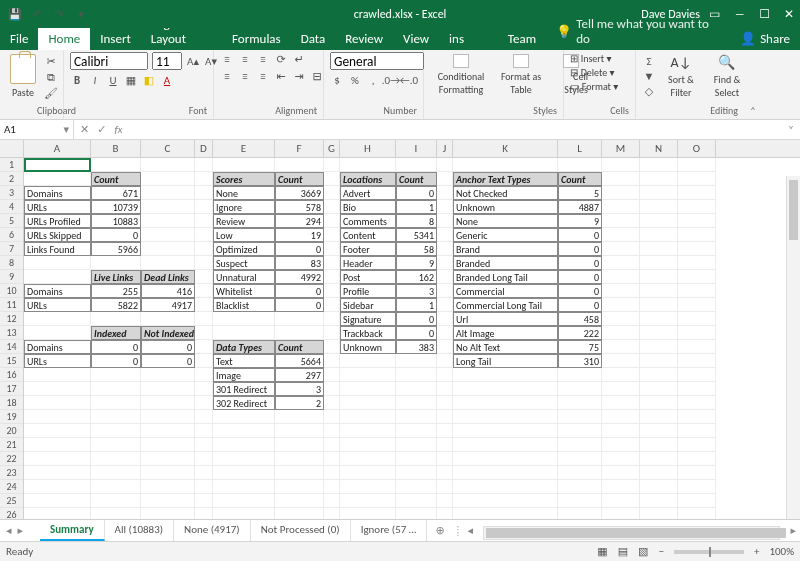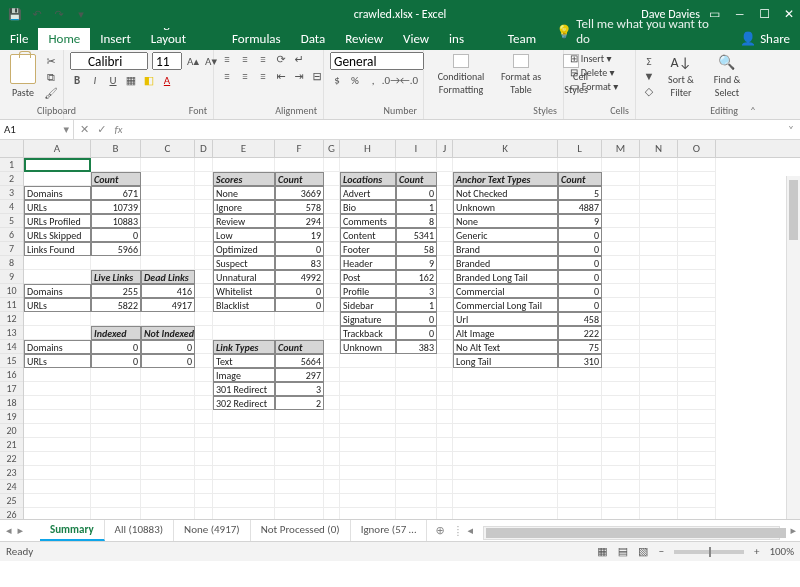--- a/index.html
+++ b/index.html
@@ -17,21 +17,21 @@
 .tabs .share { margin-left:auto; padding:3px 10px 4px; display:flex; align-items:center; gap:4px;}
 .ribbon { height:70px; background:#f3f3f3; border-bottom:1px solid #d4d4d4; display:flex; font-size:11px; color:#444;}
 .rg { border-right:1px solid #e1e1e1; padding:2px 6px 0; display:flex; flex-direction:column; justify-content:space-between;}
 .rg .body { display:flex; gap:4px; align-items:flex-start; flex:1;}
 .rg .label { text-align:right; font-size:10px; color:#666; padding-bottom:2px;margin-left:31px;}
 .bigbtn { display:flex; flex-direction:column; align-items:center; gap:2px; padding:2px 4px; font-size:10px; color:#444;}
 .clip-icon { width:26px; height:30px; border:1px solid #c9ae6d; border-radius:2px; background:linear-gradient(#fff,#fff); position:relative;}
 .clip-icon::before{content:"";position:absolute;top:-4px;left:8px;width:10px;height:6px;border:1px solid #c9ae6d;border-bottom:none;border-radius:3px 3px 0 0;}
 .mini { width:16px; height:14px; background:#fff; border:1px solid #bbb; display:inline-block;}
 select, input[type=text] { border:1px solid #c8c8c8; font-size:11px; background:#fff; }
-.fontfam { width:78px; height:18px; padding:0 16px;}
+.fontfam { width:78px; height:18px; padding:0 2px;}
 .fontsize { width:30px; height:18px; padding:0 2px; text-align:left;}
 .fmtrow { display:flex; gap:4px; align-items:center; }
 .icon { width:14px; height:14px; display:inline-flex; align-items:center; justify-content:center; color:#555; font-size:11px;}
 .numfmt { width:94px; height:18px; padding:0 2px;}
 .collapse { width:16px; align-self:flex-end; text-align:right; color:#777; padding:0 4px 2px 0;}
 .namebox-row { height:20px; background:#fff; border-bottom:1px solid #d8d8d8; display:flex; align-items:center;}
 .namebox { width:74px; border-right:1px solid #d8d8d8; padding:0 4px; height:100%; display:flex; align-items:center;}
 .fx-area { flex:1; display:flex; align-items:center; gap:8px; padding:0 6px; color:#888;}
 .grid-wrap { position:relative; height:379px; overflow:hidden; display:flex;}
 .rowhdrs { width:24px; background:#f0f0f0; border-right:1px solid #d0d0d0;}
@@ -500,21 +500,21 @@
             <div class="cell colL bord r">222</div>
             <div class="cell colM"></div>
             <div class="cell colN"></div>
             <div class="cell colO"></div>
           </div>
           <div class="row">
             <div class="cell colA bord">Domains</div>
             <div class="cell colB bord r">0</div>
             <div class="cell colC bord r">0</div>
             <div class="cell colD"></div>
-            <div class="cell colE hdrcell">Link Types</div>
+            <div class="cell colE hdrcell">Data Types</div>
             <div class="cell colF hdrcell">Count</div>
             <div class="cell colG"></div>
             <div class="cell colH bord">Unknown</div>
             <div class="cell colI bord r">383</div>
             <div class="cell colJ"></div>
             <div class="cell colK bord">No Alt Text</div>
             <div class="cell colL bord r">75</div>
             <div class="cell colM"></div>
             <div class="cell colN"></div>
             <div class="cell colO"></div>

